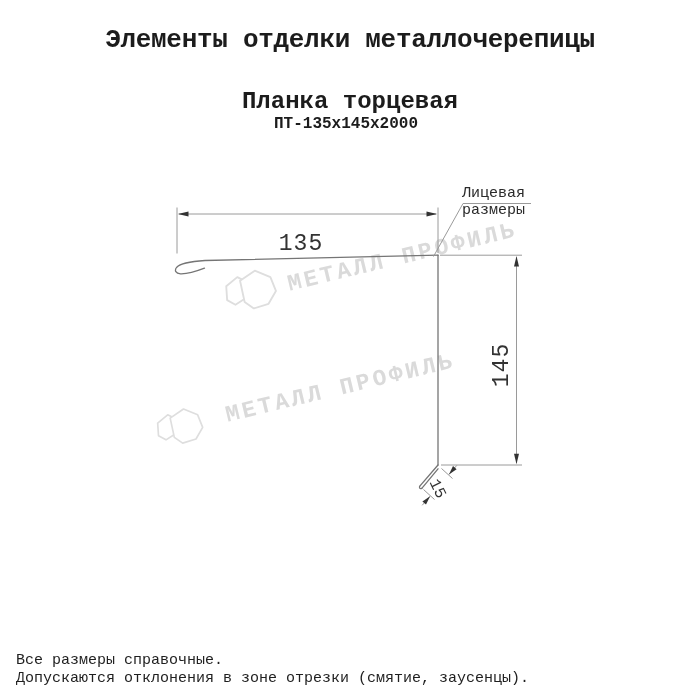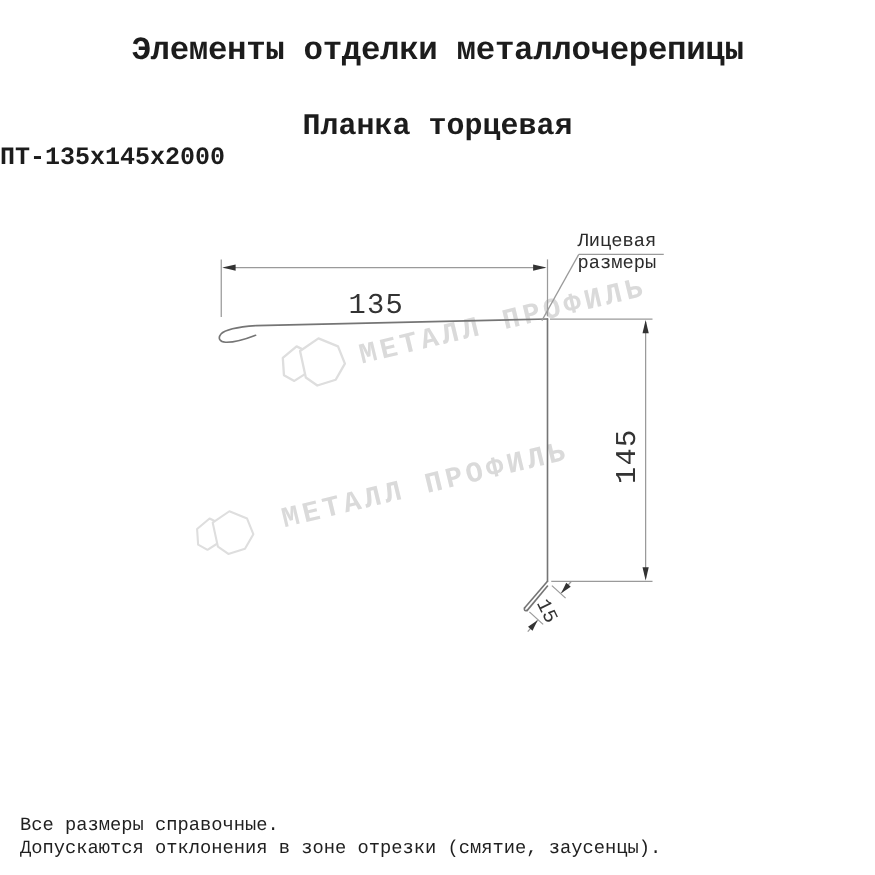--- a/index.html
+++ b/index.html
@@ -3,21 +3,21 @@
 <meta charset="utf-8">
 <style>
   html,body{margin:0;padding:0;background:#ffffff;}
   #page{position:relative;width:700px;height:700px;background:#ffffff;overflow:hidden;
         font-family:Liberation Mono, monospace;}
   .abs{position:absolute;}
   
   #title{left:0;top:25px;width:700px;text-align:center;font-size:26px;font-weight:bold;
          color:#1c1c1c;letter-spacing:-0.3px;}
   #productName{left:0;top:88px;width:700px;text-align:center;font-size:24px;font-weight:bold;color:#1c1c1c;}
-  #productCode{left:0;top:115px;width:692px;font-size:20px;font-weight:bold;color:#1c1c1c;}
+  #productCode{left:0;top:115px;width:692px;text-align:center;font-size:16px;font-weight:bold;color:#1c1c1c;}
   
   .wm-text{font-size:23px;font-weight:bold;letter-spacing:3px;color:#dadada;white-space:nowrap;
            transform:rotate(-13.5deg);transform-origin:left center;}
   #wm1text{left:288px;top:272px;}
   #wm2text{left:226px;top:403px;}
   .wm-logo{overflow:visible;}
   
   .dim{color:#333333;font-size:23px;letter-spacing:1px;text-align:center;line-height:22px;}
   #dim135{left:251px;top:189px;width:100px;margin-top:44px;}
   #dim145{left:455px;top:352px;width:98px;height:26px;transform:rotate(-90deg);}

